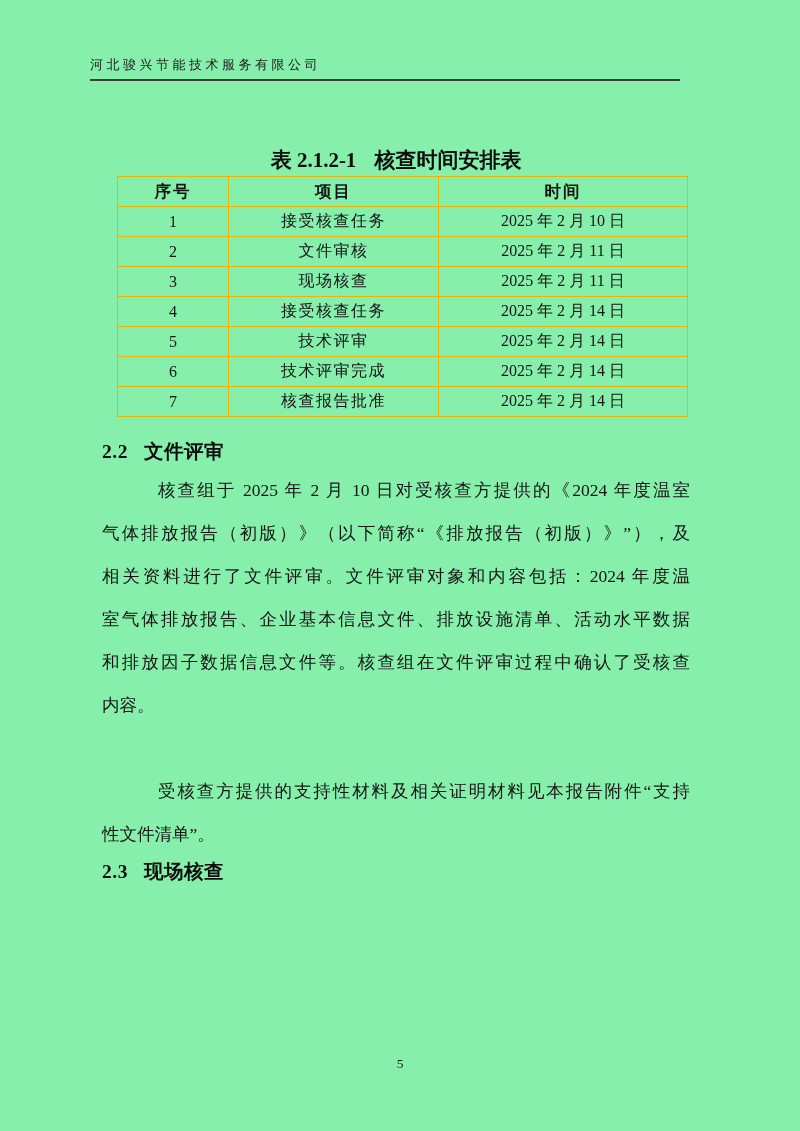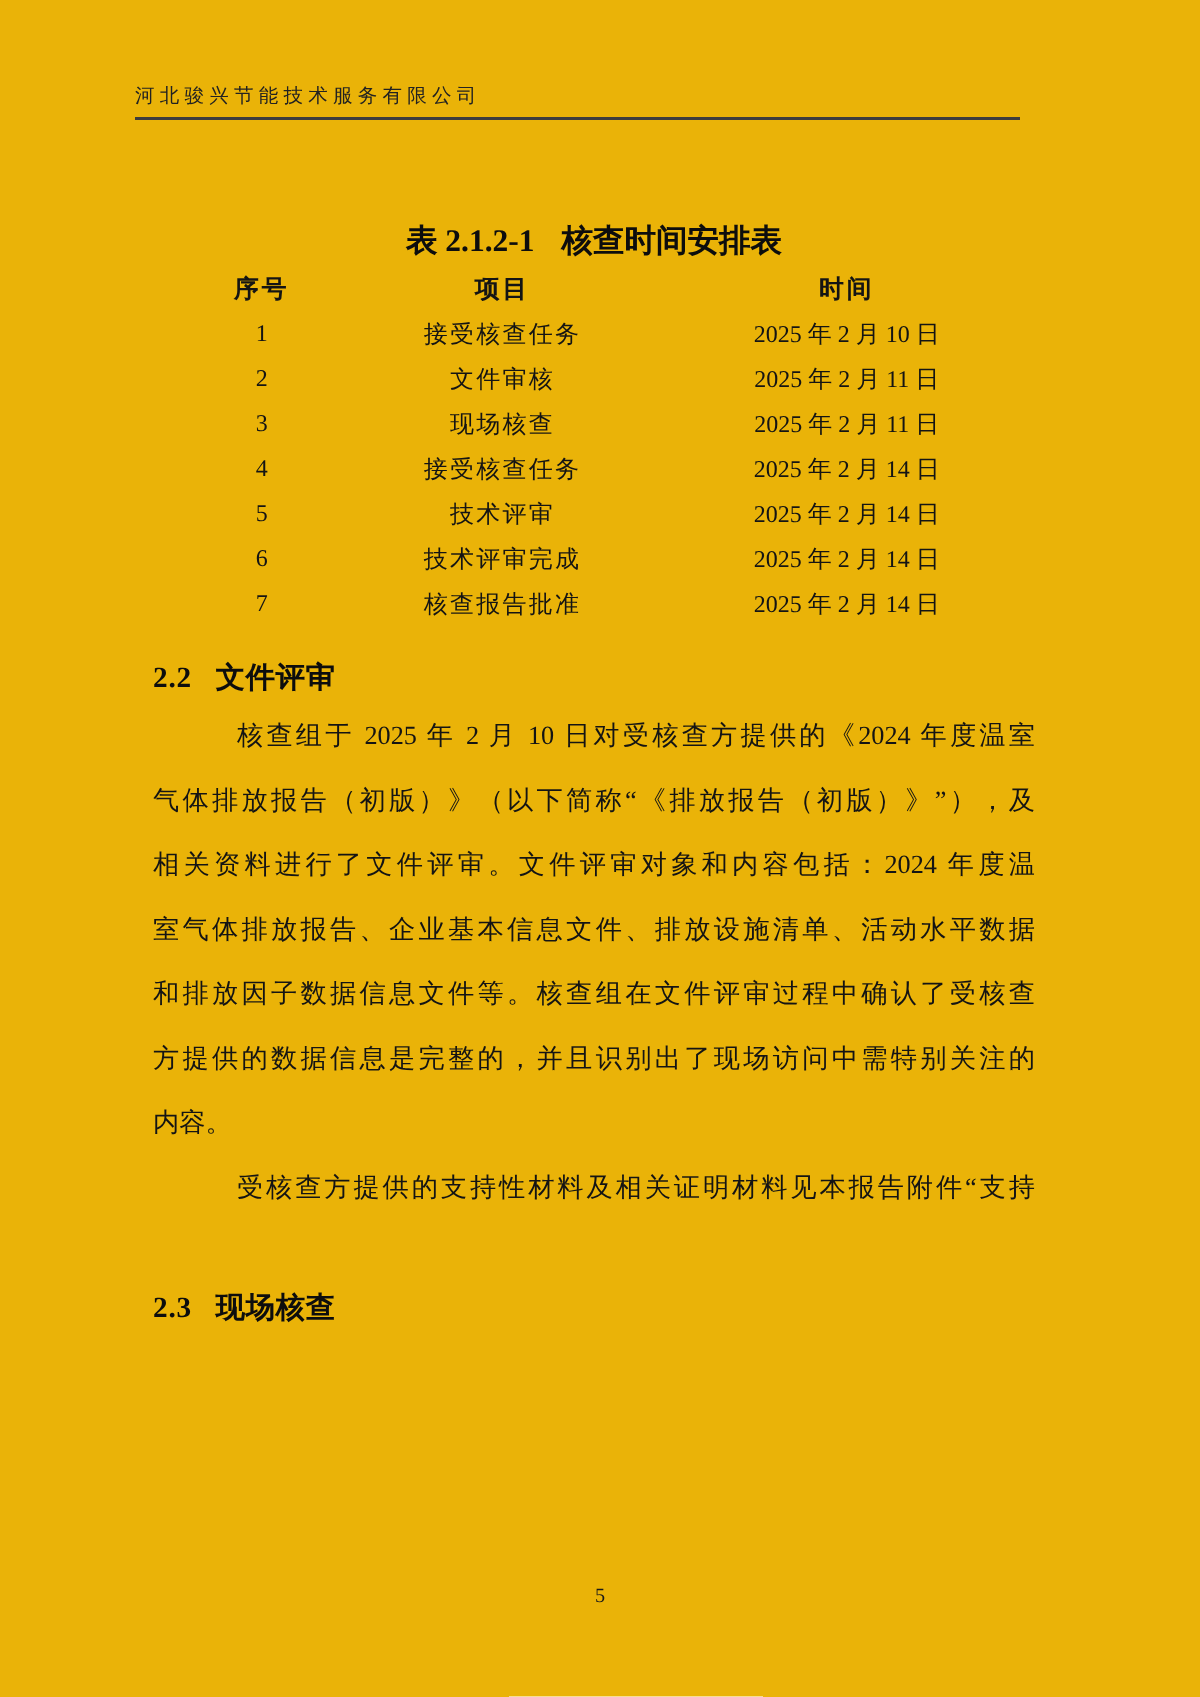--- a/index.html
+++ b/index.html
@@ -1,19 +1,19 @@
 <!DOCTYPE html>
 <html><head>
 <meta charset="utf-8">
 <style>
   * { margin:0; padding:0; box-sizing:border-box; }
   html,body { background:#ffffff; }
   .page {
     position:relative; width:800px; height:1131px; margin:0 auto;
-    background:#eab308; color:#141414; overflow:hidden;
+    background:#86efac; color:#141414; overflow:hidden;
     font-family:"Liberation Serif","DejaVu Serif",serif;
   }
   .doc-header {
     position:absolute; top:55px; left:90px; width:590px;
     border-bottom:2px solid #3d3d3d; padding-bottom:5px;
   }
   .company-name { font-size:13px; letter-spacing:3.5px; color:#222; }
 
   .sec-heading {
     position:absolute; left:102px; font-size:19.5px; font-weight:bold; color:#0d0d0d;
@@ -28,21 +28,21 @@
     position:absolute; top:146px; left:102px; width:588px;
     text-align:center; font-size:21px; font-weight:bold; color:#0d0d0d;
   }
   .tbl-caption .cap-label { margin-right:18px; }
 
   table.schedule {
     position:absolute; top:176px; left:117px; width:570px;
     border-collapse:collapse; table-layout:fixed;
   }
   table.schedule th, table.schedule td {
-    border:4px solid #eab308; height:30px; text-align:center; vertical-align:middle;
+    border:1px solid #eab308; height:30px; text-align:center; vertical-align:middle;
     font-size:16px; padding:0 2px; color:#141414;
   }
   table.schedule th { font-weight:bold; font-size:16.5px; letter-spacing:2px; }
   col.c-no   { width:111px; }
   col.c-item { width:210px; }
   col.c-time { width:249px; }
   td.cell-item { letter-spacing:1.5px; }
 
   .para { position:absolute; left:102px; width:588px; }
   #p1 { top:469px; }
@@ -130,26 +130,26 @@
   <div class="sec-heading" id="h22">
     <span class="sec-num">2.2</span><span>文件评审</span>
   </div>
 
   <div class="para" id="p1">
     <div class="bline first">核查组于 2025 年 2 月 10 日对受核查方提供的《2024 年度温室</div>
     <div class="bline">气体排放报告（初版）》（以下简称“《排放报告（初版）》”），及</div>
     <div class="bline">相关资料进行了文件评审。文件评审对象和内容包括：2024 年度温</div>
     <div class="bline">室气体排放报告、企业基本信息文件、排放设施清单、活动水平数据</div>
     <div class="bline">和排放因子数据信息文件等。核查组在文件评审过程中确认了受核查</div>
-    <div class="bline">方提供的数据信息是完整的，并且识别出了现场访问中需特别关注的</div>
     <div class="bline last">内容。</div>
   </div>
 
   <div class="para" id="p2">
     <div class="bline first">受核查方提供的支持性材料及相关证明材料见本报告附件“支持</div>
+    <div class="bline last">性文件清单”。</div>
   </div>
 
   <div class="sec-heading" id="h23">
     <span class="sec-num">2.3</span><span>现场核查</span>
   </div>
 
 
   <div class="page-number">5</div>
 
 </div>

